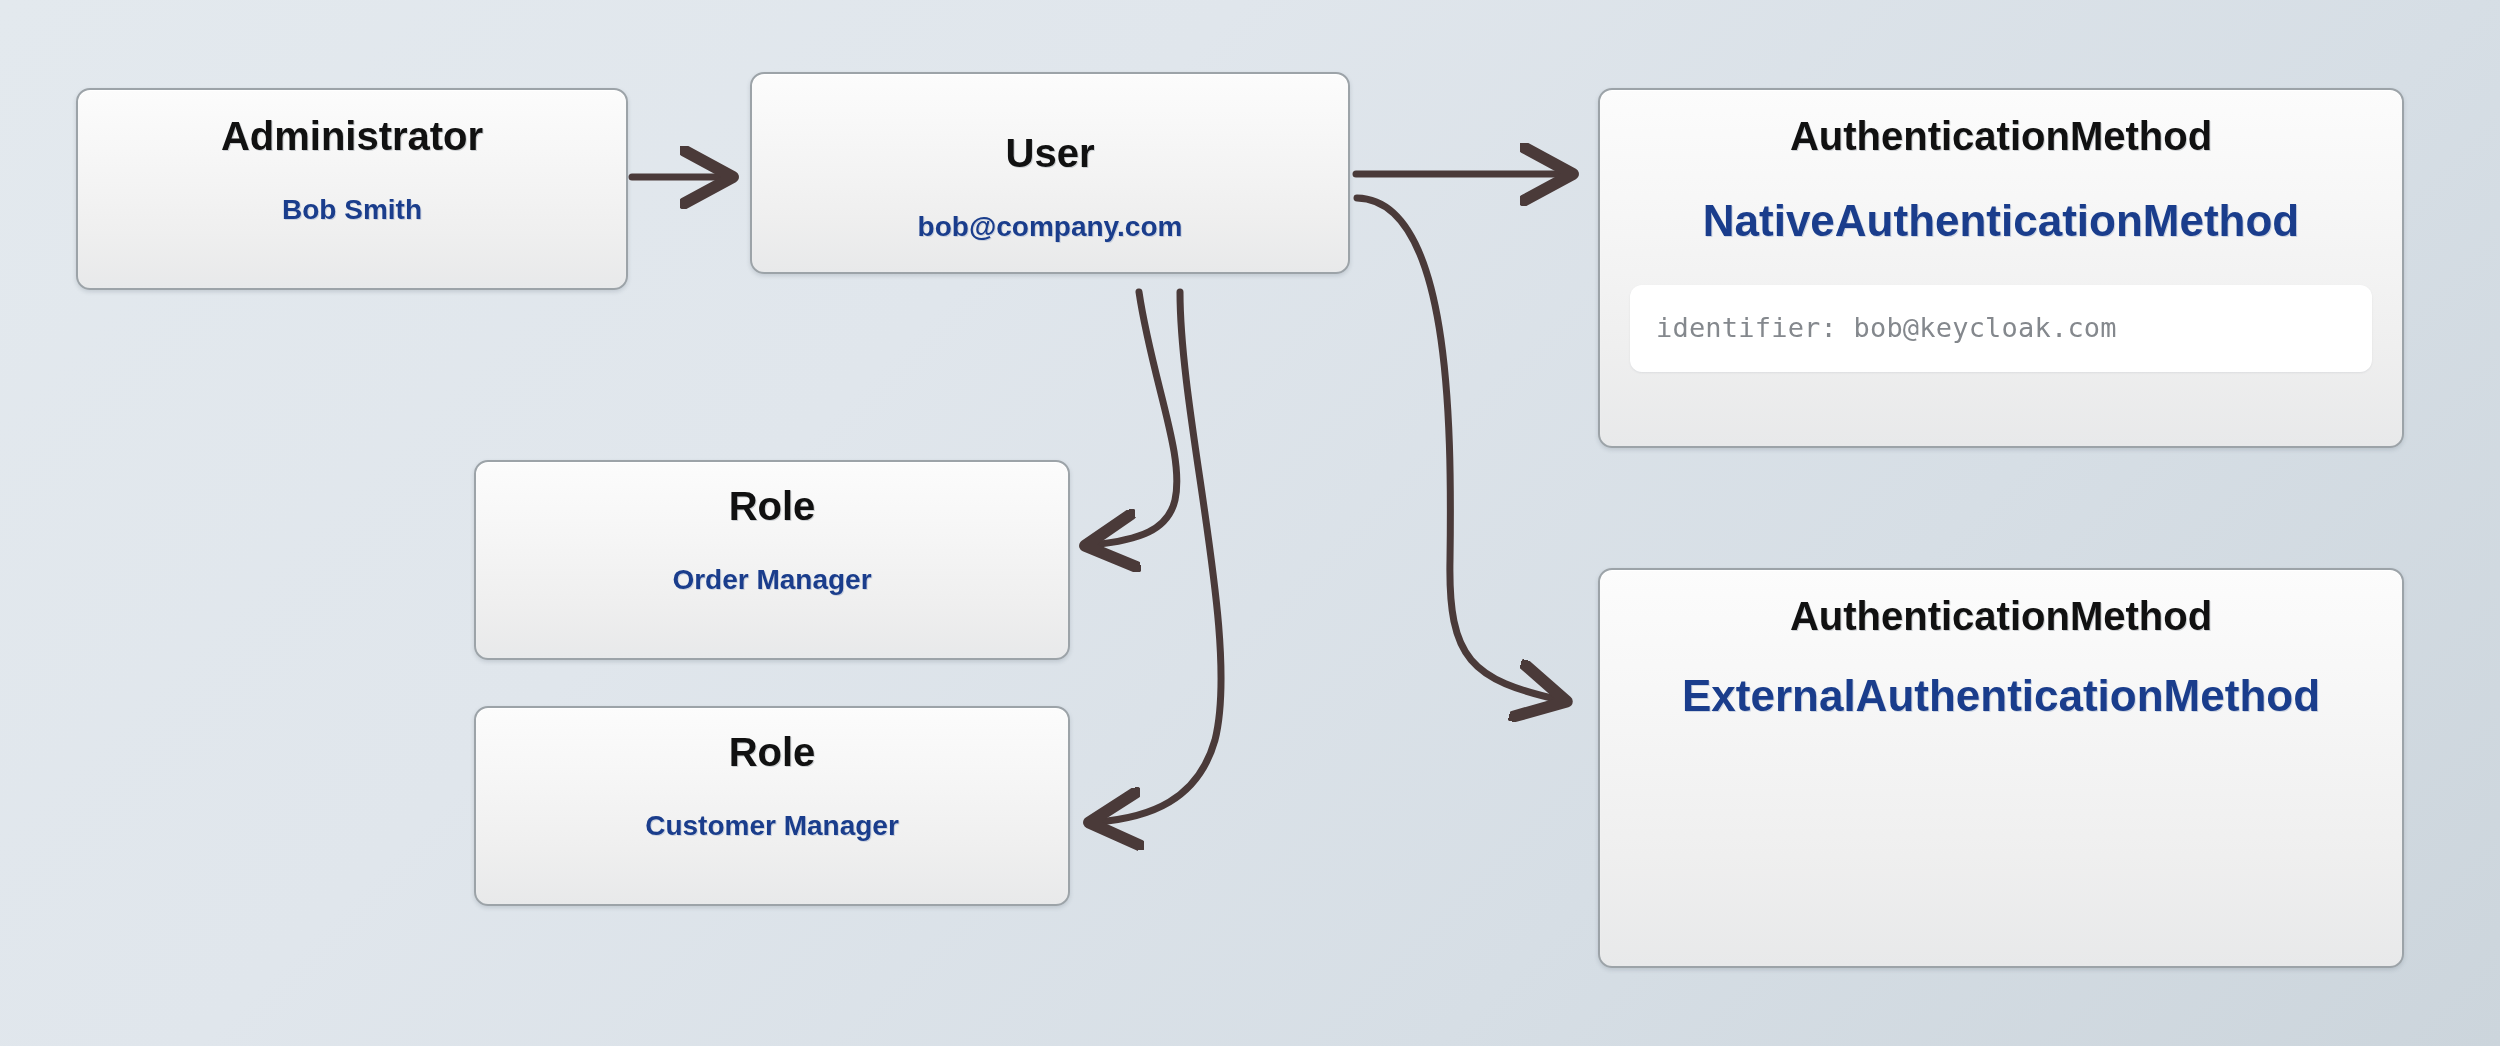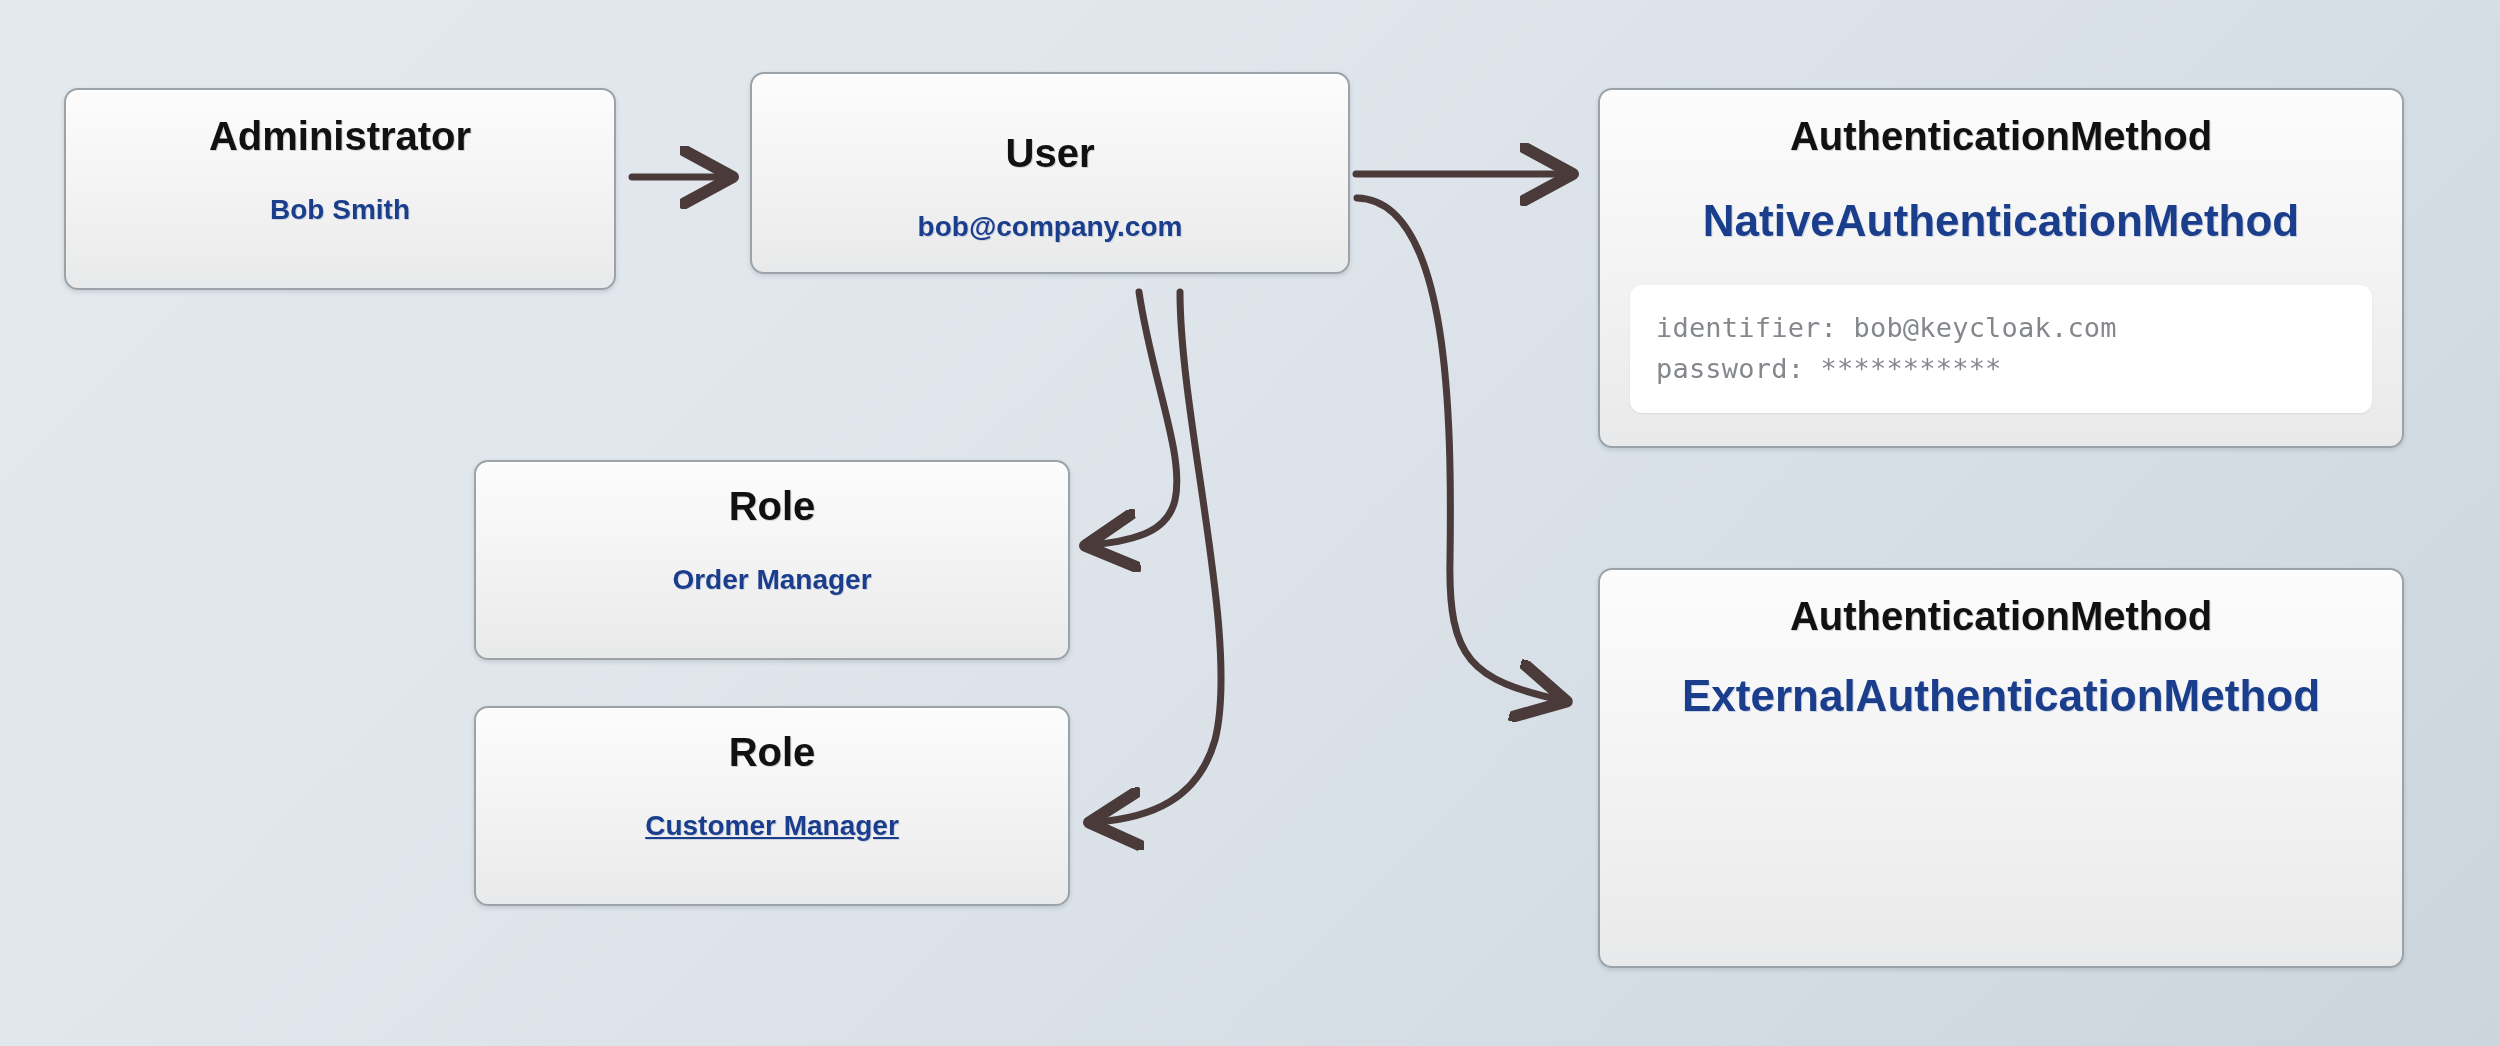--- a/index.html
+++ b/index.html
@@ -96,21 +96,21 @@
     font-family: "DejaVu Sans Mono", "Liberation Mono", monospace;
     font-size: 27px;
     line-height: 1.52;
     color: #84888d;
     white-space: pre;
     letter-spacing: 0.2px;
   }
 
   
   #node-administrator {
-    left: 64px;  top: 88px;  width: 552px; height: 202px;
+    left: 76px;  top: 88px;  width: 552px; height: 202px;
     padding-top: 26px;
     justify-content: flex-start;
   }
   #node-administrator .node-value { margin-top: 40px; }
 
   #node-user {
     left: 750px; top: 72px;  width: 600px; height: 202px;
     padding-top: 28px;
     justify-content: center;
   }
@@ -121,21 +121,21 @@
     padding-top: 24px;
     justify-content: flex-start;
   }
   #node-role-order .node-value { margin-top: 40px; }
 
   #node-role-customer {
     left: 474px; top: 706px; width: 596px; height: 200px;
     padding-top: 24px;
     justify-content: flex-start;
   }
-  #node-role-customer .node-value { margin-top: 40px; text-decoration: underline; }
+  #node-role-customer .node-value { margin-top: 40px; }
 
   #node-auth-native {
     left: 1598px; top: 88px;  width: 806px; height: 360px;
     padding: 26px 30px 30px 30px;
     justify-content: flex-start;
   }
   #node-auth-native .node-value { margin-top: 43px; }
   #node-auth-native .code-panel { margin-top: 42px; }
 
   #node-auth-external {
@@ -187,21 +187,20 @@
   <div class="node compact" id="node-role-customer">
     <div class="node-title">Role</div>
     <div class="node-value">Customer Manager</div>
   </div>
 
   <div class="node detailed" id="node-auth-native">
     <div class="node-title">AuthenticationMethod</div>
     <div class="node-value">NativeAuthenticationMethod</div>
     <div class="code-panel">
       <div class="code-line">identifier: bob@keycloak.com</div>
-      <div class="code-line">password: ***********</div>
     </div>
   </div>
 
   <div class="node detailed" id="node-auth-external">
     <div class="node-title">AuthenticationMethod</div>
     <div class="node-value">ExternalAuthenticationMethod</div>
   </div>
 
 </div>
 

